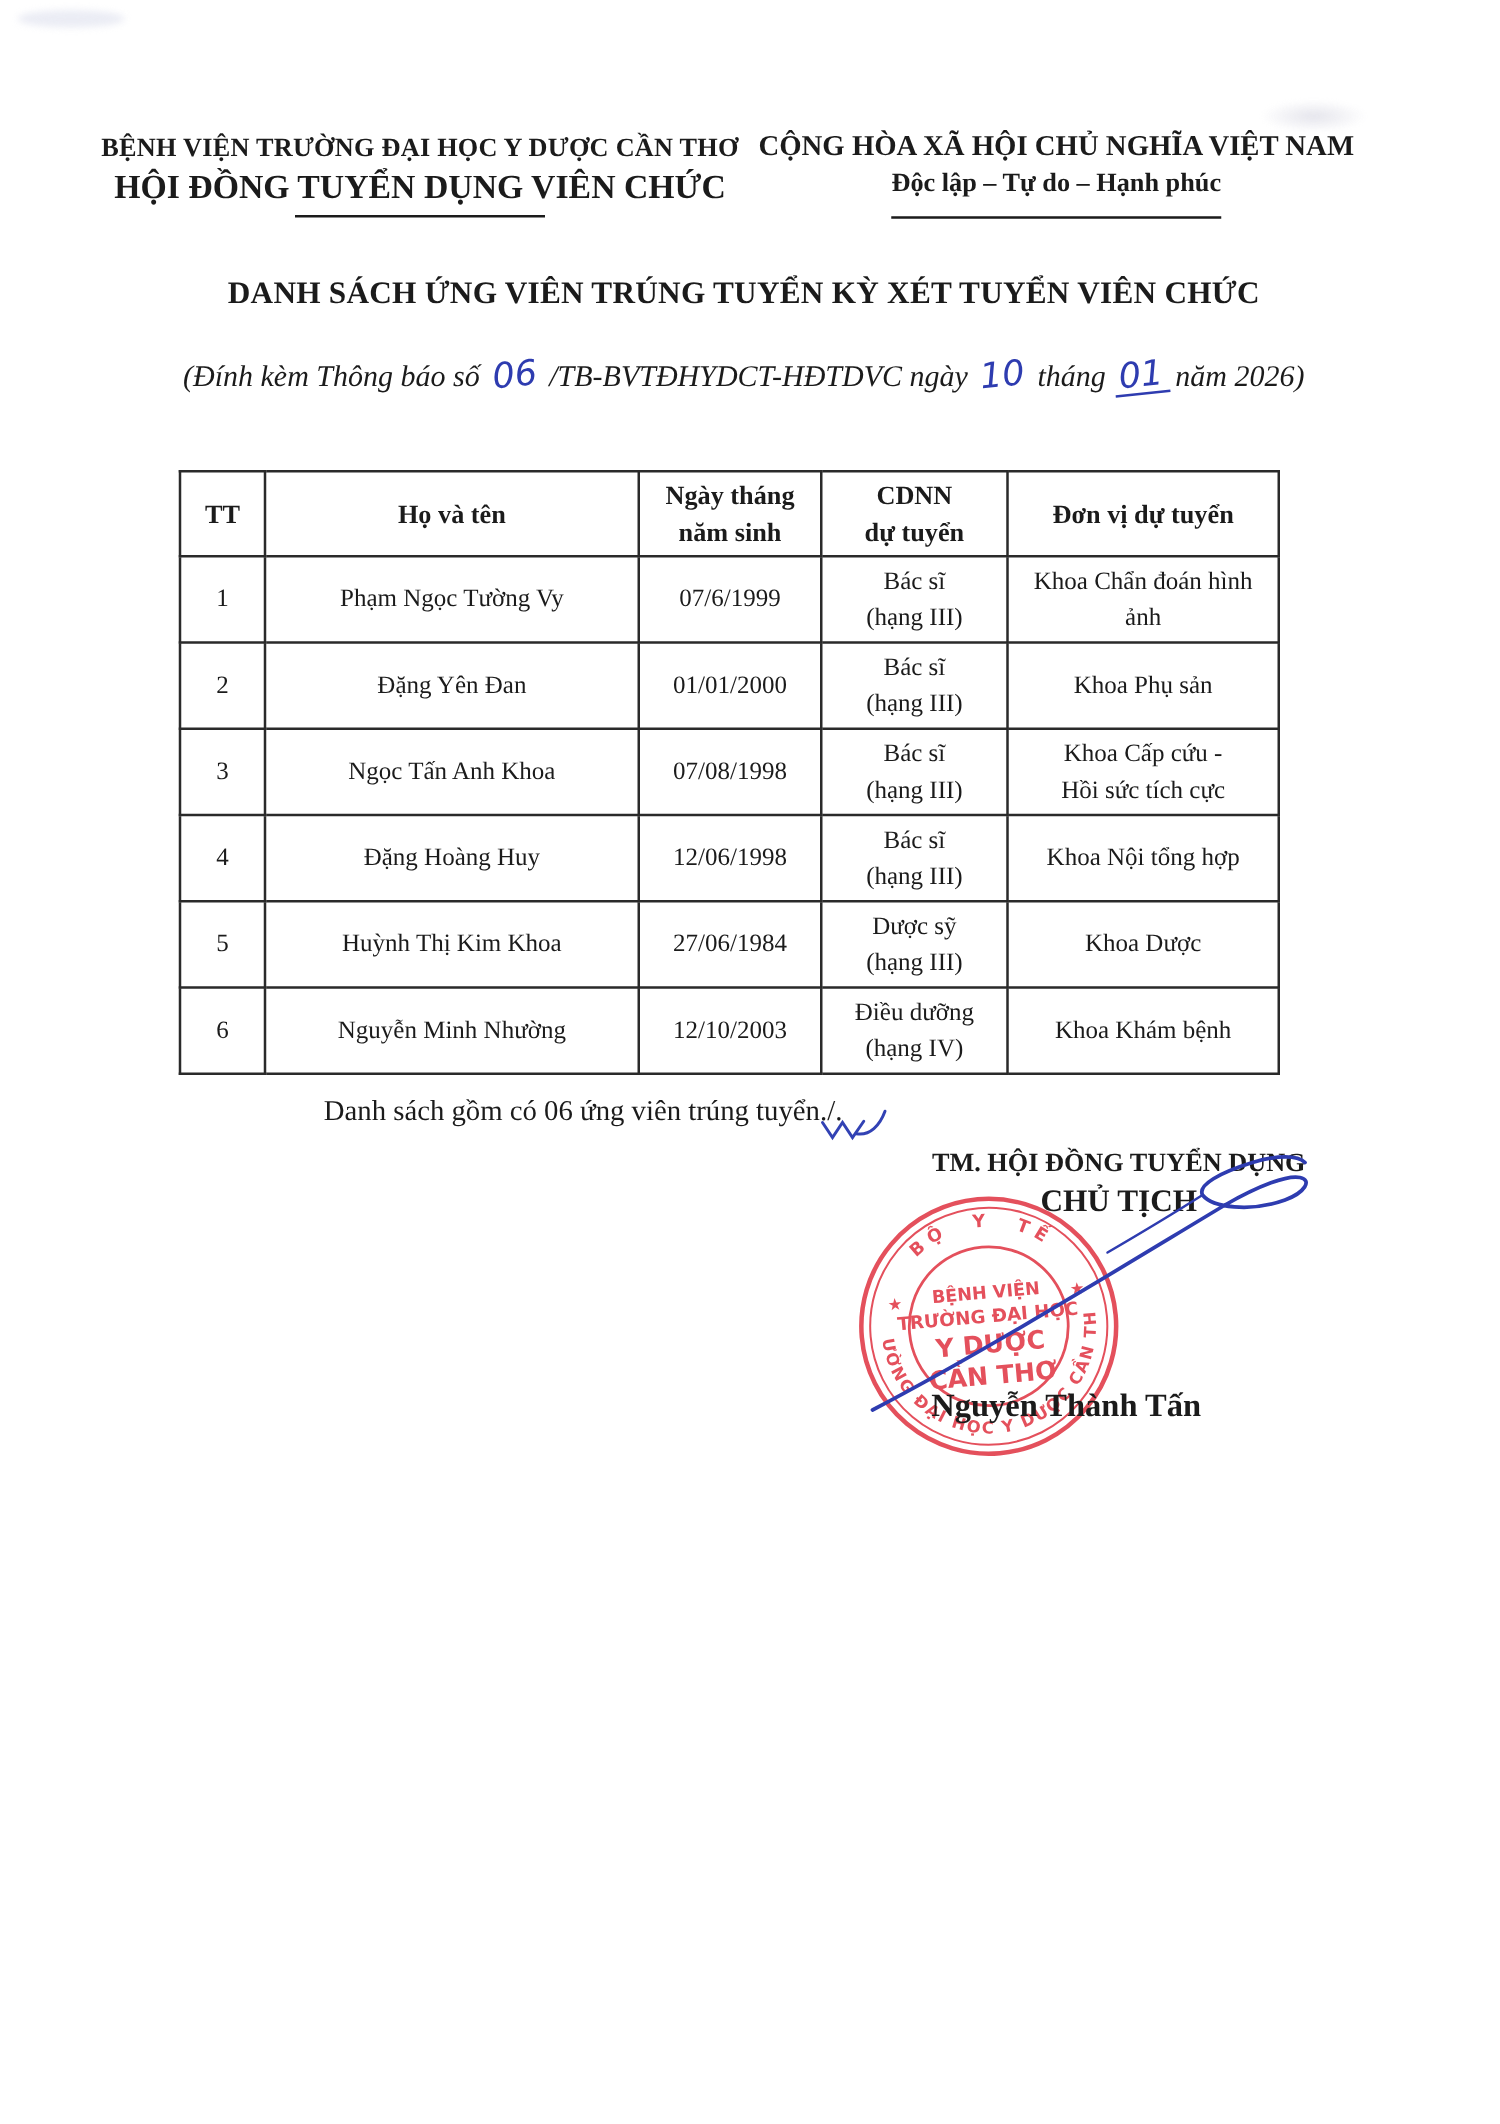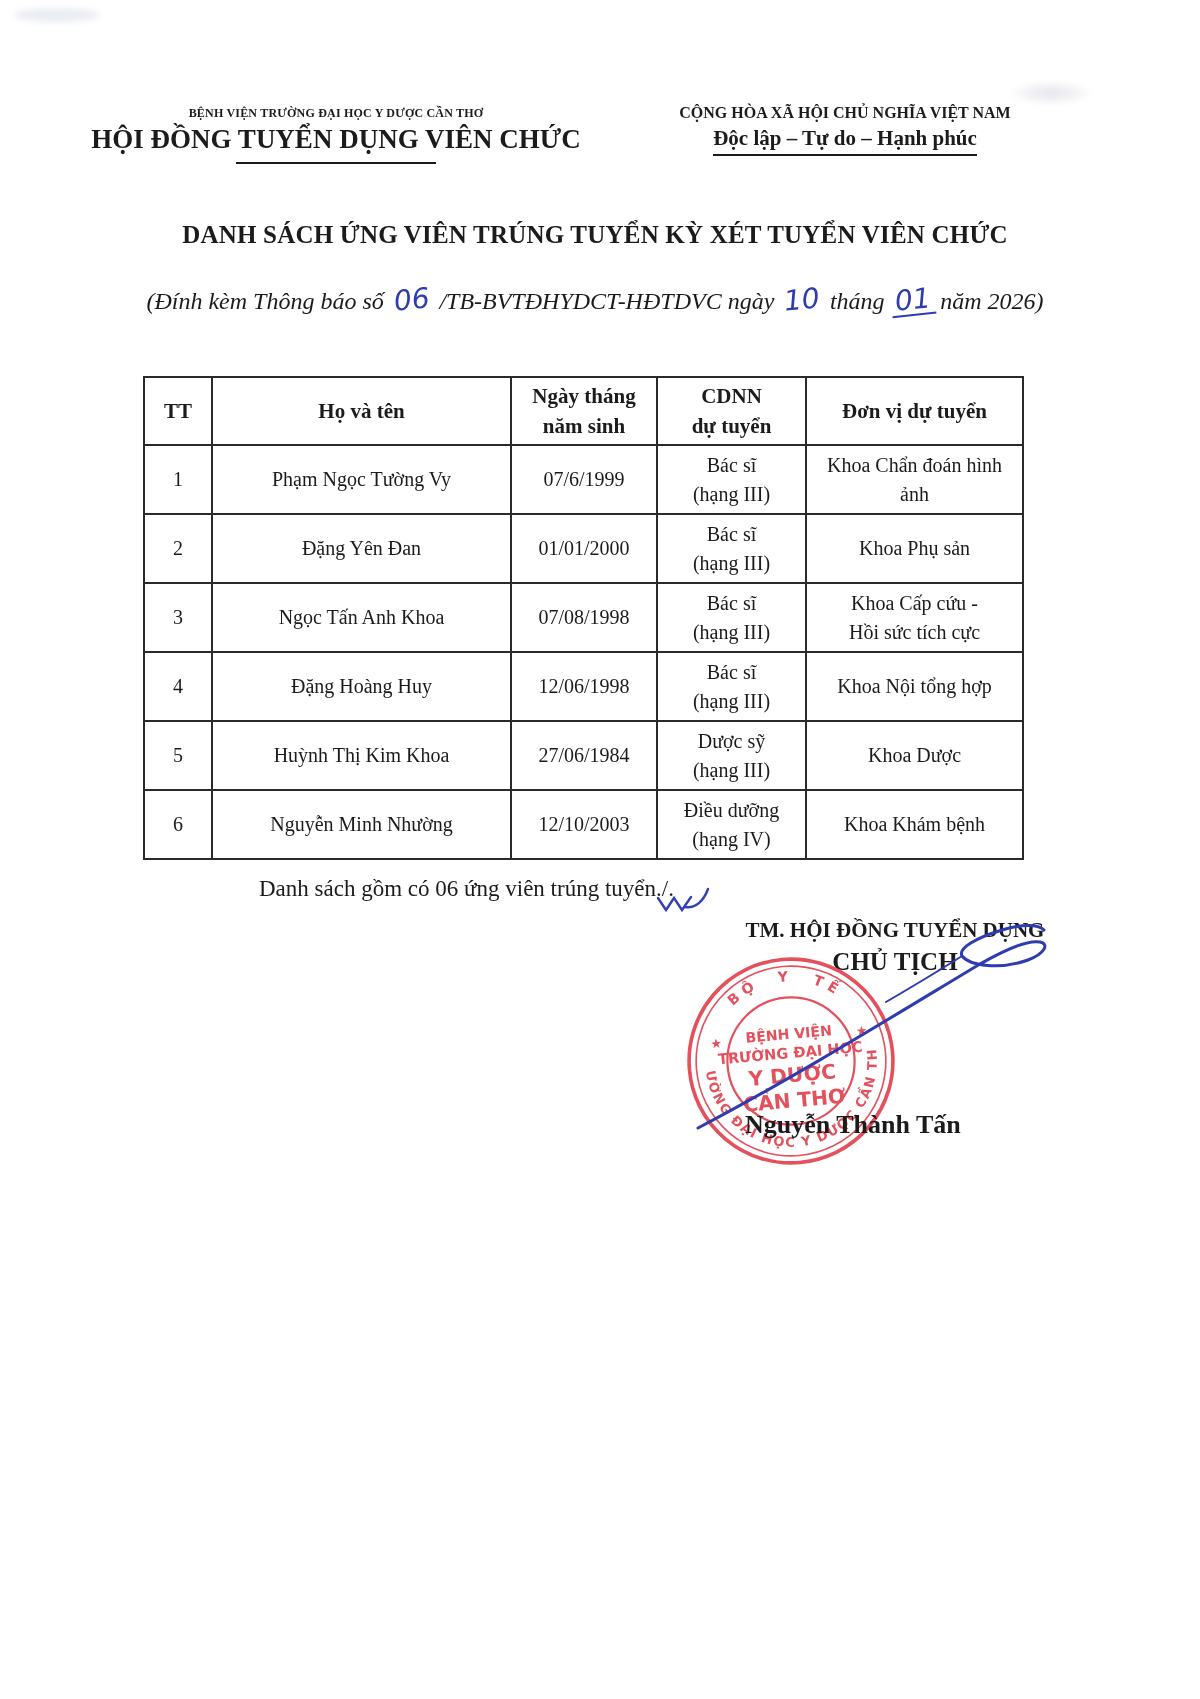--- a/index.html
+++ b/index.html
@@ -8,26 +8,26 @@
   .page { position:relative; width:1200px; height:1699px; background:#ffffff; overflow:hidden; margin:0 auto; }
 
   
   .scan-band { position:absolute; left:0; top:5px; width:1200px; height:16px; opacity:.7; filter:blur(2px);
     background:linear-gradient(90deg,#e4e6f2 0%,#f8f9fc 7%,#ecevf6 20%,#e7eaf4 38%,#f0f2f8 52%,#e2e5f1 72%,#eceef6 90%,#e6e8f3 100%); }
   .scan-blob-left { position:absolute; left:14px; top:8px; width:86px; height:14px; background:#e6e8f2; opacity:.8; filter:blur(3px); border-radius:50%; }
   .scan-smudge { position:absolute; left:1008px; top:80px; width:86px; height:26px; background:radial-gradient(ellipse at center,#e2e2ea 0%,rgba(230,230,238,0) 70%); opacity:.9; filter:blur(2px); }
 
   
   .hdr-left { position:absolute; left:66px; top:106px; width:540px; text-align:center; }
-  .hdr-left .l1 { font-size:12px; font-weight:bold; letter-spacing:.2px; }
+  .hdr-left .l1 { font-size:21px; font-weight:bold; letter-spacing:.2px; }
   .hdr-left .l2 { font-size:27px; font-weight:bold; margin-top:3px; }
   .hdr-left .bar { width:200px; height:2px; background:#1b1b1b; margin:7px auto 0 auto; }
   .hdr-right { position:absolute; left:600px; top:104px; width:490px; text-align:center; }
-  .hdr-right .l1 { font-size:16px; font-weight:bold; }
-  .hdr-right .l2 { display:inline-block; font-size:21px; font-weight:bold; margin-top:4px; border-bottom:2.5px solid #1b1b1b; padding-bottom:3px; }
+  .hdr-right .l1 { font-size:23px; font-weight:bold; }
+  .hdr-right .l2 { display:inline-block; font-size:21px; font-weight:bold; margin-top:4px; border-bottom:2.5px solid #1b1b1b; padding-bottom:14px; }
 
   
   .title-block { position:absolute; left:60px; top:218px; width:1070px; text-align:center; }
   .title-block .t1, .title-block .t2 { font-size:25px; font-weight:bold; letter-spacing:.2px; line-height:1.35; }
   .subtitle { position:absolute; left:60px; top:286px; width:1070px; text-align:center; font-style:italic; font-size:24px; }
   .hw { display:inline-block; font-family:"DejaVu Sans", sans-serif; font-style:italic; color:#2e3cb0; font-size:28px; line-height:1; transform:rotate(-6deg); padding:0 4px; }
   .hw.u { border-bottom:2px solid #2e3cb0; }
 
   
   table.roster { position:absolute; left:143px; top:376px; width:879px; border-collapse:collapse; table-layout:fixed; }

